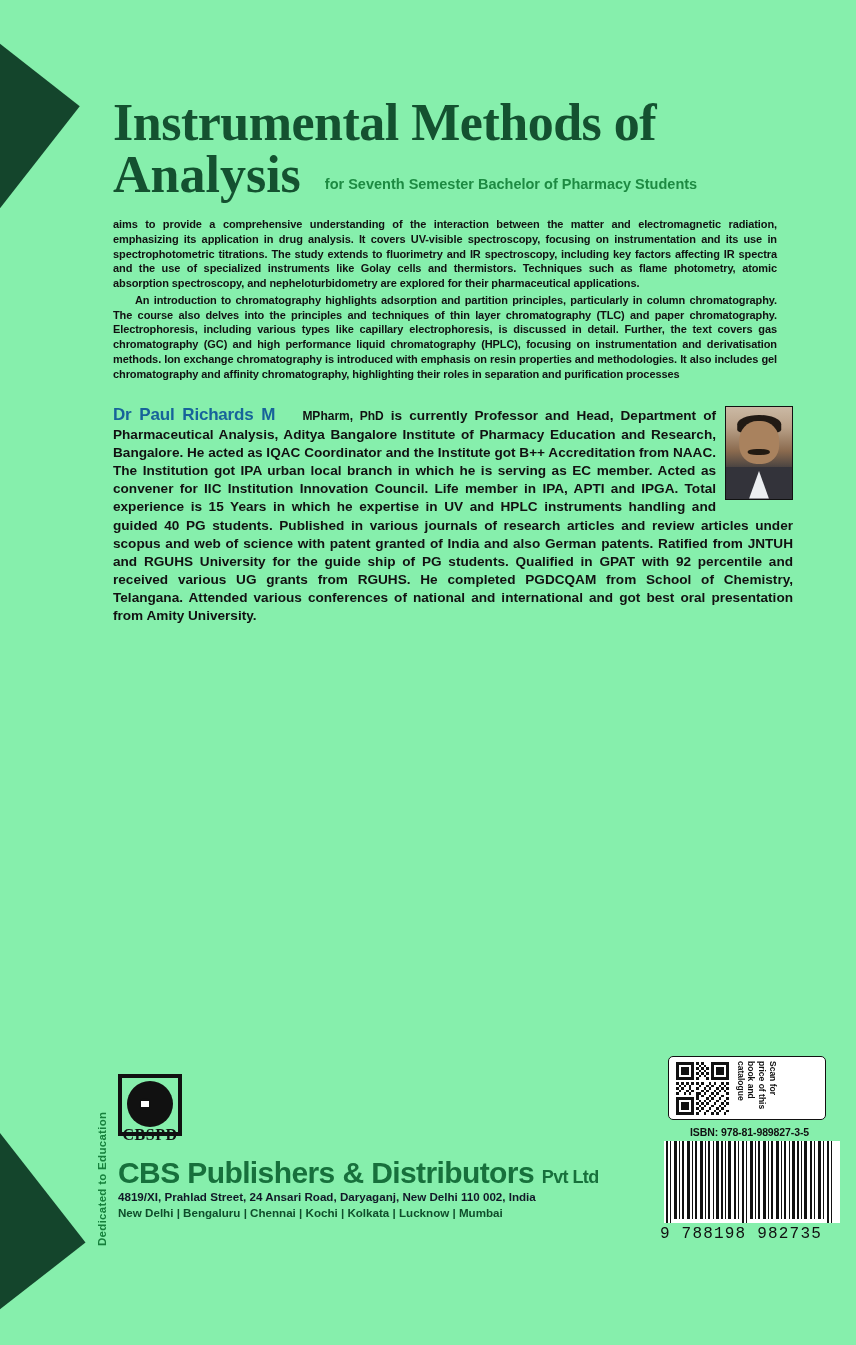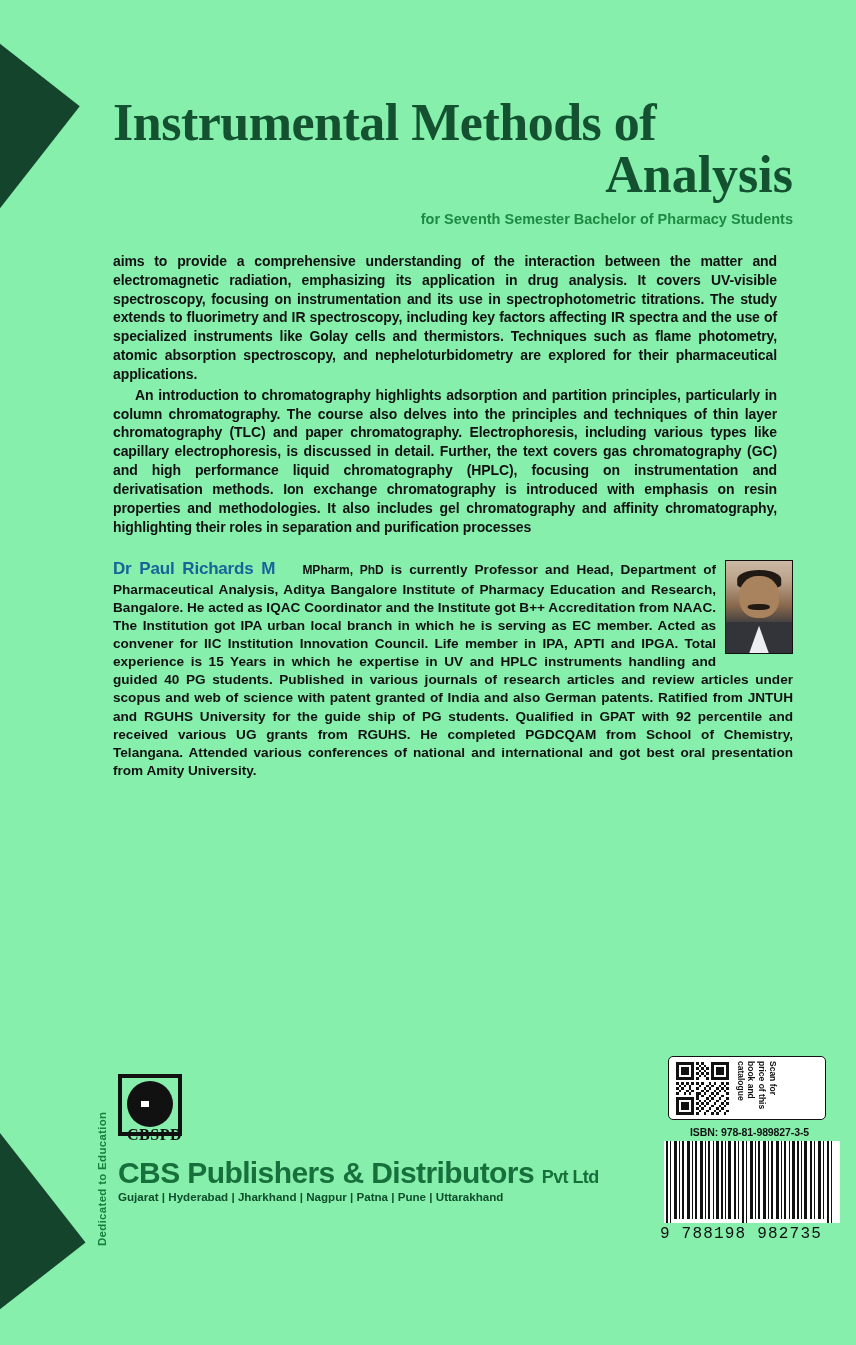--- a/index.html
+++ b/index.html
@@ -98,42 +98,41 @@
     font-weight: bold;
     color: #145130;
     font-size: 52px;
     line-height: 0.98;
     letter-spacing: -0.5px;
     margin: 0;
   }
   .title-line2-wrap {
     display: flex;
     align-items: flex-end;
-    gap: 10px;
-    flex-direction: column;
+    gap: 24px;
   }
   .title-line2 {
     font-family: "Liberation Serif", serif;
     font-weight: bold;
     color: #145130;
     font-size: 52px;
     line-height: 1;
   }
   .book-subtitle {
     font-family: "Liberation Sans", sans-serif;
     font-weight: bold;
     color: #1d8a42;
     font-size: 14.5px;
     padding-bottom: 9px;
     white-space: nowrap;
   }
 
   .blurb {
     margin: 16px 16px 0 0;
-    font-size: 14px;
+    font-size: 11px;
     line-height: 1.345;
     color: #111111;
     text-align: justify;
     font-weight: bold;
     letter-spacing: -0.1px;
   }
   .blurb.second { text-indent: 22px; margin-top: 2px; }
 
   
   .bio {
@@ -246,21 +245,21 @@
   }
   .logo .moon {
     position: absolute;
     left: 7px; top: 5px;
     width: 50px; height: 50px;
   }
   .logo .cbspd-text {
     position: absolute;
     left: 0; top: 52px;
     width: 64px;
-    text-align: right;
+    text-align: center;
     font-family: "Liberation Serif", serif;
     font-weight: bold;
     font-size: 16px;
     color: #111;
     letter-spacing: 0.5px;
   }
   .pub-name {
     position: absolute;
     left: 22px;
     top: 84px;
@@ -406,21 +405,22 @@
         </svg>
         <div class="cbspd-text">CBSPD</div>
       </div>
 
       <div class="pub-name">
         <span>CBS Publishers &amp; Distributors</span>
         <span class="suffix">Pvt Ltd</span>
       </div>
 
       <div class="addr-lines">
-        <div class="addr-line">Gujarat | Hyderabad | Jharkhand | Nagpur | Patna | Pune | Uttarakhand</div>
+        <div class="addr-line addr1">4819/XI, Prahlad Street, 24 Ansari Road, Daryaganj, New Delhi 110 002, India</div>
+        <div class="addr-line">New Delhi | Bengaluru | Chennai | Kochi | Kolkata | Lucknow | Mumbai</div>
       </div>
 
     </div>
   </div>
 
   <div class="qr-box">
     <svg class="qr-img" viewBox="0 0 21 21" shape-rendering="crispEdges">
       <rect width="21" height="21" fill="#fff"></rect>
       <g fill="#111">
         <rect x="0" y="0" width="7" height="1"></rect>

